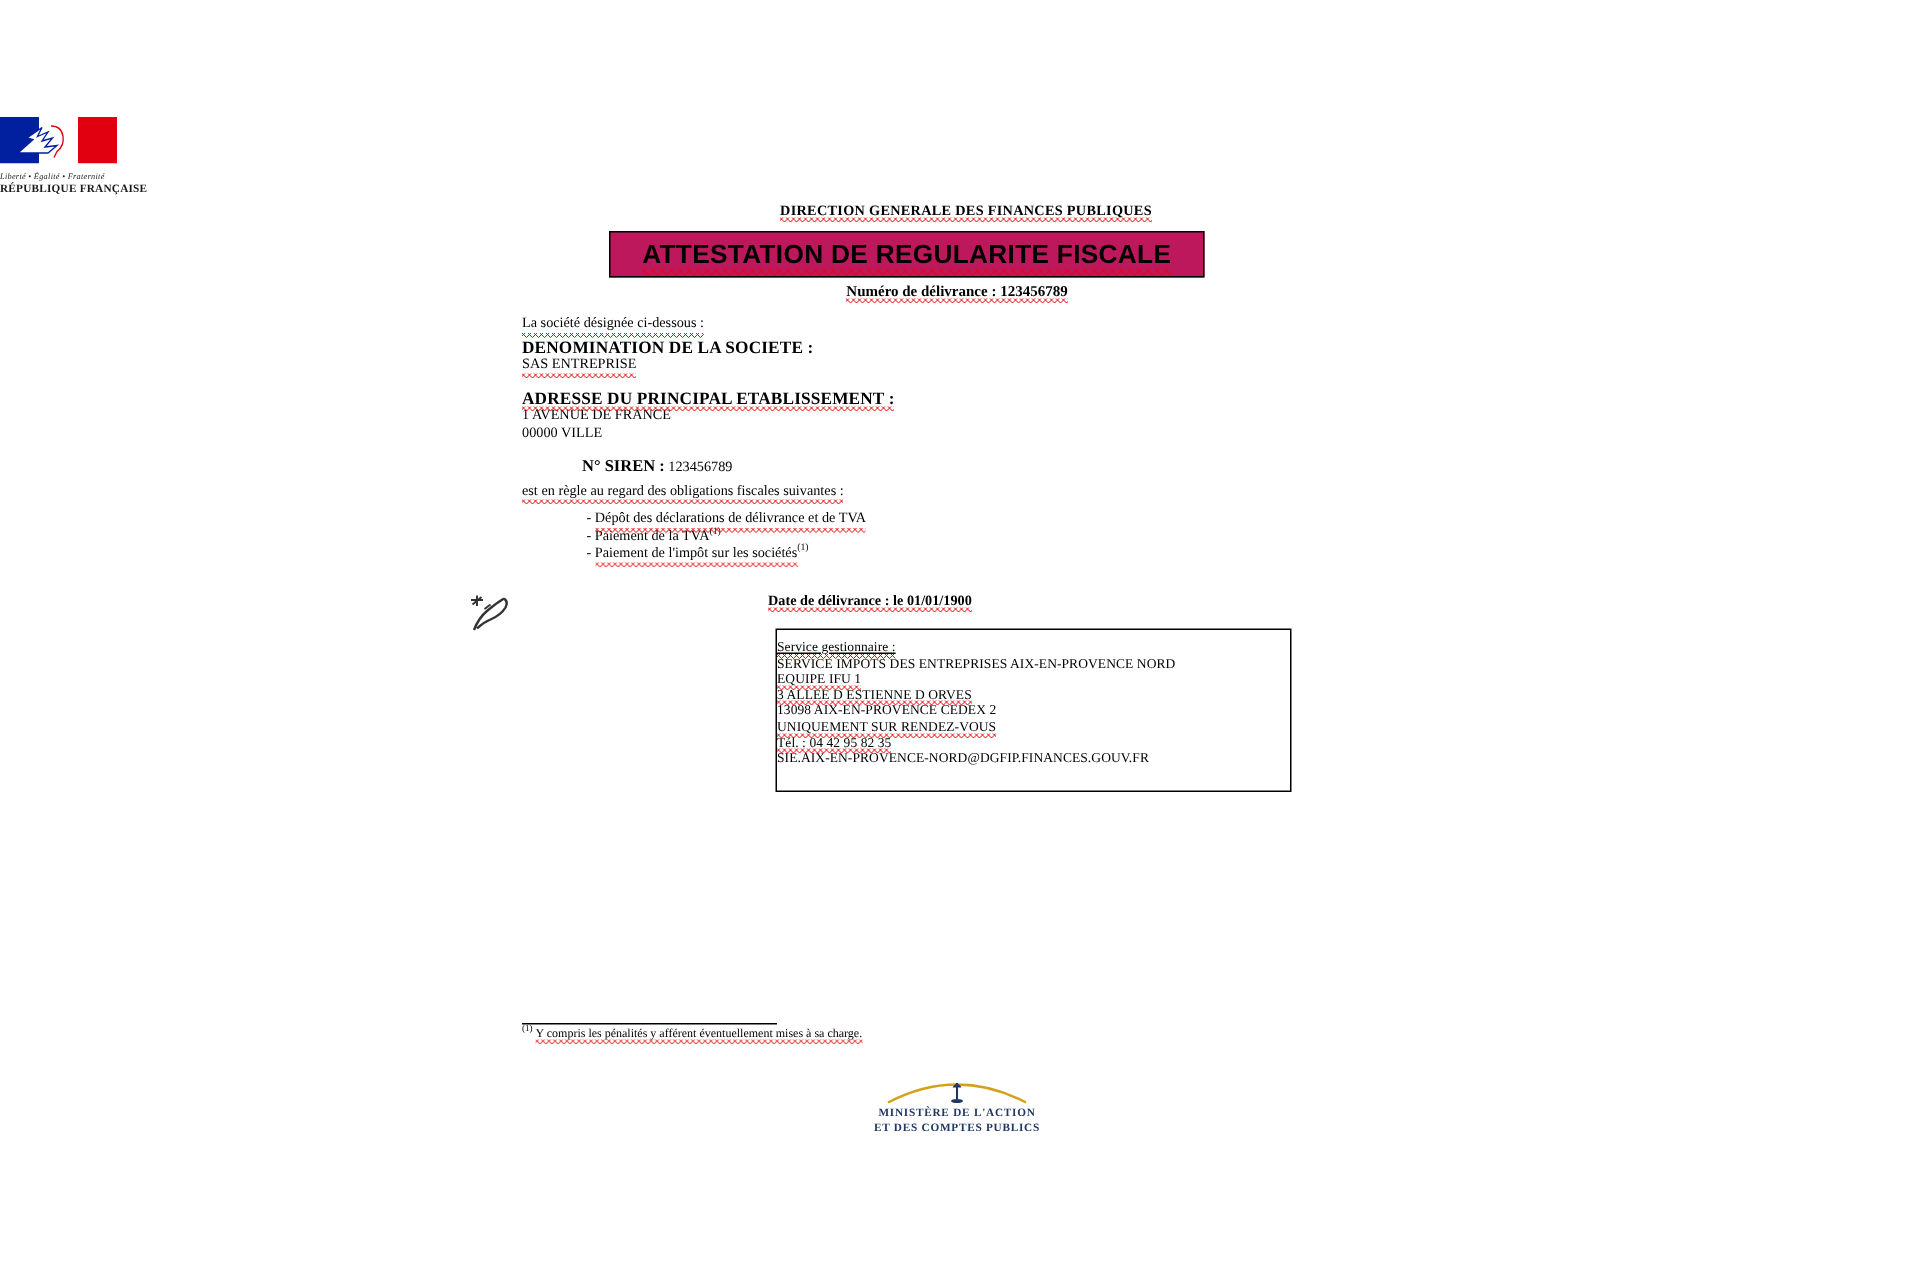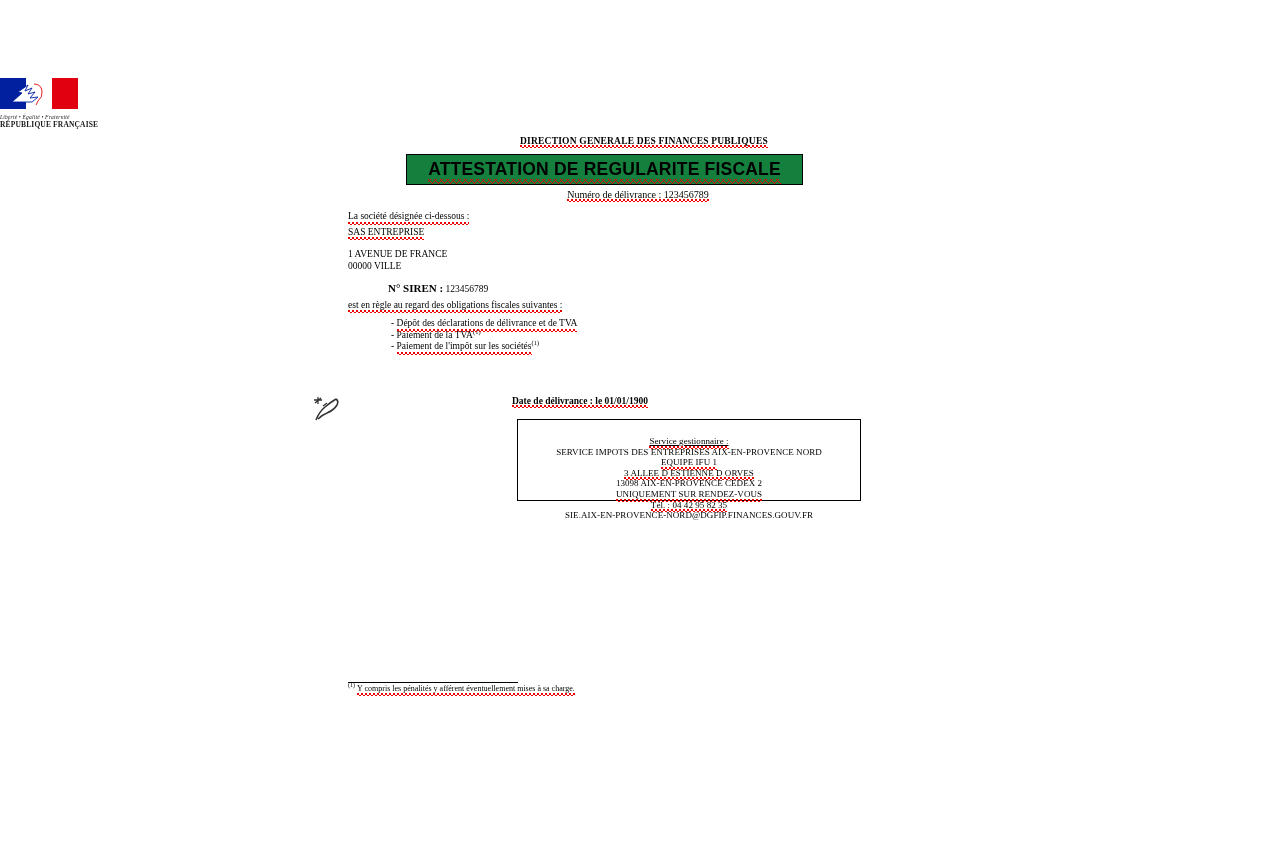--- a/index.html
+++ b/index.html
@@ -105,21 +105,21 @@
     padding-left: 12px;
   }
 
   
   .banner {
     position: absolute;
     left: 406px;
     top: 154px;
     width: 397px;
     height: 31px;
-    background: #15803d;
+    background: #be185d;
     border: 1.5px solid #000000;
     box-sizing: border-box;
     display: flex;
     align-items: center;
     justify-content: center;
   }
   .banner-title {
     font-family: "Liberation Sans", sans-serif;
     font-size: 17.5px;
     font-weight: bold;
@@ -127,21 +127,21 @@
     white-space: nowrap;
   }
 
   .numero {
     position: absolute;
     left: 0;
     right: 0;
     top: 189px;
     text-align: center;
     font-size: 10px;
-    font-weight: normal;
+    font-weight: bold;
   }
 
   
   .body-block {
     position: absolute;
     left: 348px;
     top: 211px;
     width: 520px;
     font-size: 9.5px;
     line-height: 11.5px;
@@ -196,25 +196,24 @@
     white-space: nowrap;
     text-align: center;
   }
 
   
   .service-box {
     position: absolute;
     left: 517px;
     top: 419px;
     width: 344px;
-    height: 82px;
+    height: 109px;
     border: 1px solid #000000;
     box-sizing: border-box;
-    text-align: center;
-    padding-top: 16px;
+    padding-top: 6px;
     font-size: 9px;
     line-height: 10.6px;
     letter-spacing: .05px;
   }
   .service-title {
     text-decoration: underline;
   }
 
   
   .footnote {
@@ -288,26 +287,32 @@
   </div>
 
   <div class="body-block">
 
     <div class="ln">
       <span class="sq">La société désignée ci-dessous :</span>
     </div>
 
     <div class="gap4"></div>
 
+    <div class="ln heading">
+      <span>DENOMINATION DE LA SOCIETE :</span>
+    </div>
     <div class="ln">
       <span class="sq">SAS ENTREPRISE</span>
     </div>
 
     <div class="gap10"></div>
 
+    <div class="ln heading">
+      <span class="sq">ADRESSE DU PRINCIPAL ETABLISSEMENT :</span>
+    </div>
     <div class="ln">1 AVENUE DE FRANCE</div>
     <div class="ln">00000 VILLE</div>
 
     <div class="gap10"></div>
 
     <div class="ln">
       <span class="siren-label">N° SIREN :</span>
       <span class="siren-val">123456789</span>
     </div>
 
@@ -365,14 +370,24 @@
       <span class="sq">Tél. : 04 42 95 82 35</span>
     </div>
     <div>SIE.AIX-EN-PROVENCE-NORD@DGFIP.FINANCES.GOUV.FR</div>
   </div>
 
   <div class="footnote">
     <div class="rule"></div>
     <div><sup>(1)</sup> <span class="sq">Y compris les pénalités y afférent éventuellement mises à sa charge.</span></div>
   </div>
 
+  <div class="ministry">
+    <svg class="ministry-arch" width="100" height="22" viewBox="0 0 100 22">
+      <path d="M4 21 Q50 -3 96 21" fill="none" stroke="#d4a017" stroke-width="1.6"></path>
+      <path d="M50 8 L50 19" stroke="#1f3864" stroke-width="1.4"></path>
+      <path d="M47 11 Q50 6 53 11 Z" fill="#1f3864"></path>
+      <ellipse cx="50" cy="20" rx="4" ry="1.3" fill="#1f3864"></ellipse>
+    </svg>
+    <div class="ministry-text">MINISTÈRE DE L'ACTION</div>
+    <div class="ministry-text">ET DES COMPTES PUBLICS</div>
+  </div>
 
 </div>
 
 </body></html>

